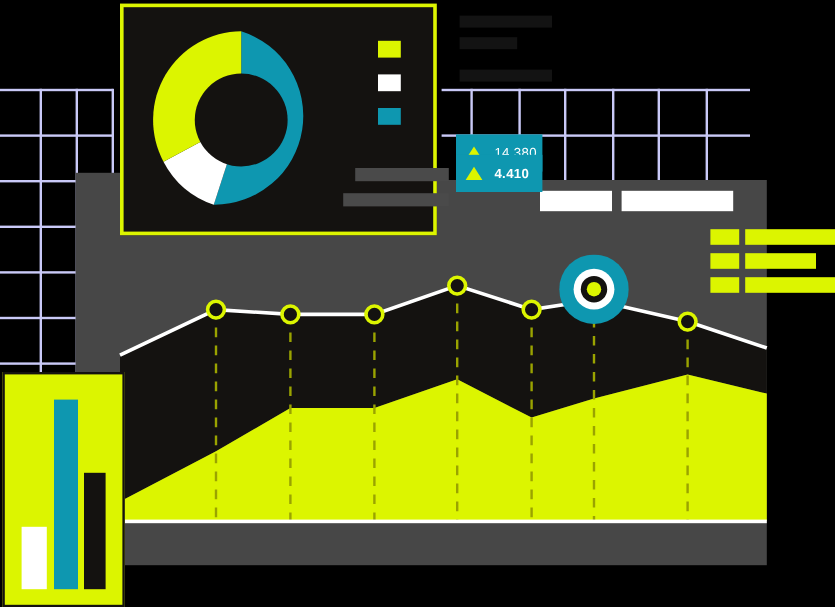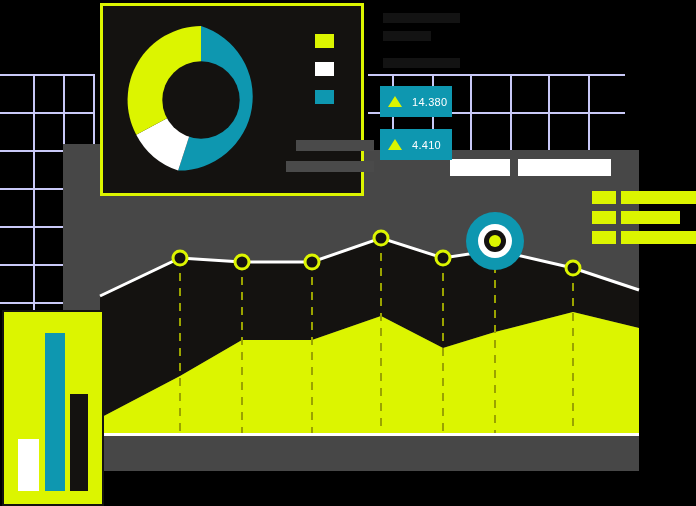--- a/index.html
+++ b/index.html
@@ -253,25 +253,25 @@
     </div>
 
     <div class="legend-swatch" style="left:212px; top:28px; background:#dcf500;"></div>
     <div class="legend-swatch" style="left:212px; top:56px; background:#ffffff;"></div>
     <div class="legend-swatch" style="left:212px; top:84px; background:#0e97b0;"></div>
 
     <div class="ph-bar" style="left:193px; top:134px; width:78px;"></div>
     <div class="ph-bar" style="left:183px; top:155px; width:88px;"></div>
   </div>
 
-  <div class="badge" style="left:380px; top:86px; width:72px; height:31px;">
+  <div class="badge" style="left:380px; top:112px; width:72px; height:31px;">
     <span class="tri"></span>
     <span class="val">14.380</span>
   </div>
-  <div class="badge" style="left:380px; top:129px; width:72px; height:31px;">
+  <div class="badge" style="left:380px; top:129px; width:72px; height:31px;font-weight:bold;">
     <span class="tri"></span>
     <span class="val">4.410</span>
   </div>
 
   <div id="bar-card">
     <div class="bar" style="left:14px; width:21px; height:52px;  background:#ffffff;"></div>
     <div class="bar" style="left:41px; width:20px; height:158px; background:#0e97b0;"></div>
     <div class="bar" style="left:66px; width:18px; height:97px;  background:#141210;"></div>
   </div>
 

